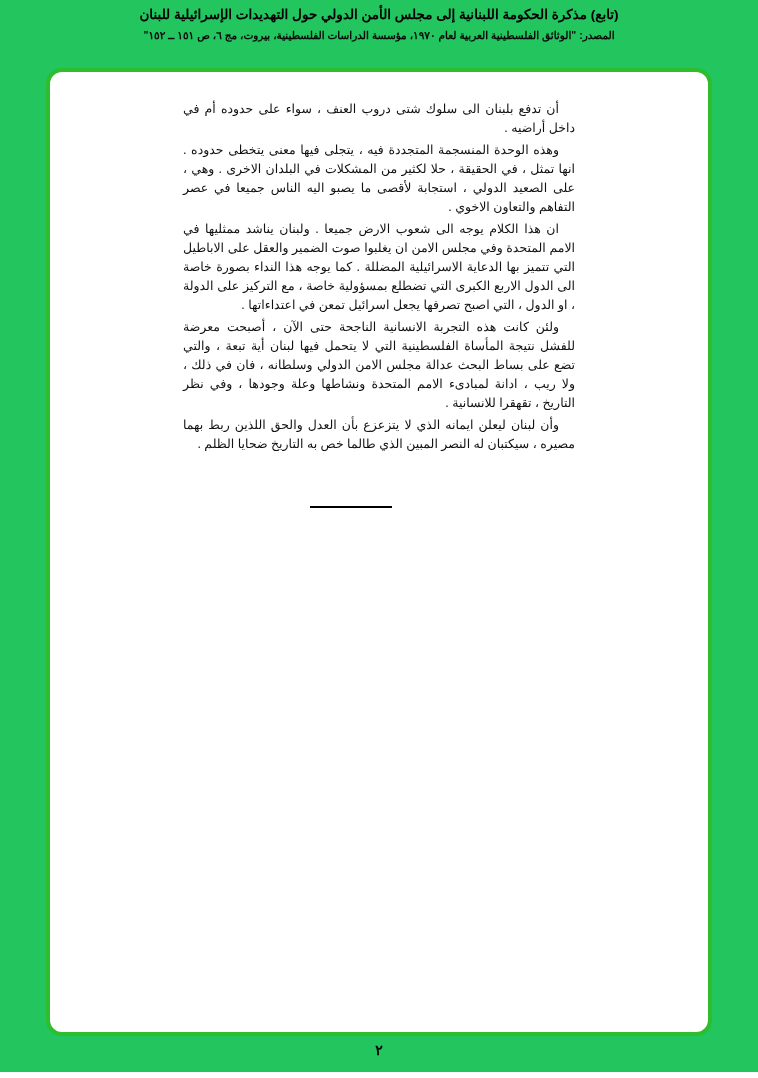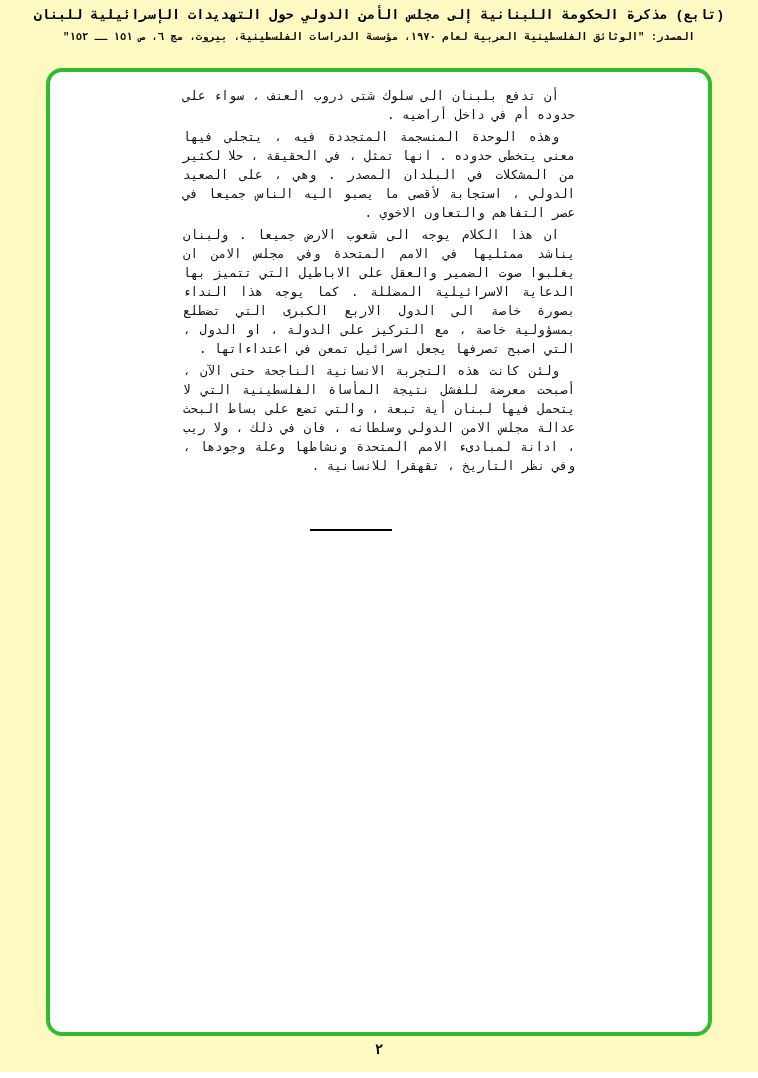--- a/index.html
+++ b/index.html
@@ -4,22 +4,22 @@
 <style>
   html, body {
     margin: 0;
     padding: 0;
     background: #ffffff;
   }
   .page {
     position: relative;
     width: 758px;
     height: 1072px;
-    background: #fef9c3;
-    font-family: Liberation Mono, monospace;
+    background: #22c55e;
+    font-family: Liberation Sans, sans-serif;
     direction: rtl;
     overflow: hidden;
   }
   .header {
     position: absolute;
     top: 6px;
     left: 0;
     right: 0;
     text-align: center;
     color: #000;
@@ -41,21 +41,21 @@
     left: 46px;
     width: 666px;
     height: 968px;
     box-sizing: border-box;
     border: 4px solid #2dbd2d;
     border-radius: 16px;
     background: #ffffff;
   }
   .text-col {
     width: 392px;
-    margin: 16px auto 0 auto;
+    margin: 28px auto 0 auto;
     color: #111;
   }
   .text-col p {
     margin: 0 0 3px 0;
     font-size: 12.5px;
     line-height: 19px;
     text-align: justify;
     text-indent: 16px;
   }
   .divider {
@@ -81,22 +81,23 @@
 <div class="page">
 
   <div class="header">
     <div class="title">(تابع) مذكرة  الحكومة اللبنانية إلى مجلس الأمن الدولي حول التهديدات الإسرائيلية للبنان</div>
     <div class="source">المصدر: "الوثائق الفلسطينية العربية لعام ١٩٧٠، مؤسسة الدراسات الفلسطينية، بيروت، مج ٦، ص ١٥١ ــ ١٥٢"</div>
   </div>
 
   <div class="green-box">
     <div class="text-col">
       <p>أن تدفع بلبنان الى سلوك شتى دروب العنف ، سواء على حدوده أم في داخل أراضيه .</p>
-      <p>وهذه الوحدة المنسجمة المتجددة فيه ، يتجلى فيها معنى يتخطى حدوده . انها تمثل ، في الحقيقة ، حلا لكثير من المشكلات في البلدان المصدر . وهي ، على الصعيد الدولي ، استجابة لأقصى ما يصبو اليه الناس جميعا في عصر التفاهم والتعاون الاخوي .</p>
+      <p>وهذه الوحدة المنسجمة المتجددة فيه ، يتجلى فيها معنى يتخطى حدوده . انها تمثل ، في الحقيقة ، حلا لكثير من المشكلات في البلدان الاخرى . وهي ، على الصعيد الدولي ، استجابة لأقصى ما يصبو اليه الناس جميعا في عصر التفاهم والتعاون الاخوي .</p>
       <p>ان هذا الكلام يوجه الى شعوب الارض جميعا . ولبنان يناشد ممثليها في الامم المتحدة وفي مجلس الامن ان يغلبوا صوت الضمير والعقل على الاباطيل التي تتميز بها الدعاية الاسرائيلية المضللة . كما يوجه هذا النداء بصورة خاصة الى الدول الاربع الكبرى التي تضطلع بمسؤولية خاصة ، مع التركيز على الدولة ، او الدول ، التي اصبح تصرفها يجعل اسرائيل تمعن في اعتداءاتها .</p>
       <p>ولئن كانت هذه التجربة الانسانية الناجحة حتى الآن ، أصبحت معرضة للفشل نتيجة المأساة الفلسطينية التي لا يتحمل فيها لبنان أية تبعة ، والتي تضع على بساط البحث عدالة مجلس الامن الدولي وسلطانه ، فان في ذلك ، ولا ريب ، ادانة لمبادىء الامم المتحدة ونشاطها وعلة وجودها ، وفي نظر التاريخ ، تقهقرا للانسانية .</p>
+      <p>وأن لبنان ليعلن ايمانه الذي لا يتزعزع بأن العدل والحق اللذين ربط بهما مصيره ، سيكتبان له النصر المبين الذي طالما خص به التاريخ ضحايا الظلم .</p>
       <div class="divider"></div>
     </div>
   </div>
 
   <div class="page-number">٢</div>
 
 </div>
 
 </body></html>

